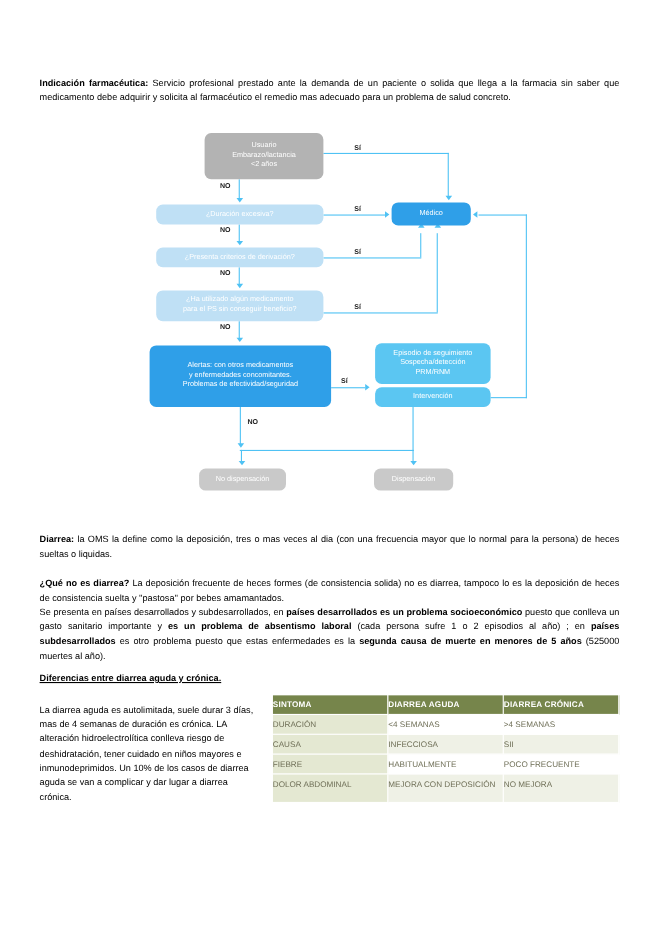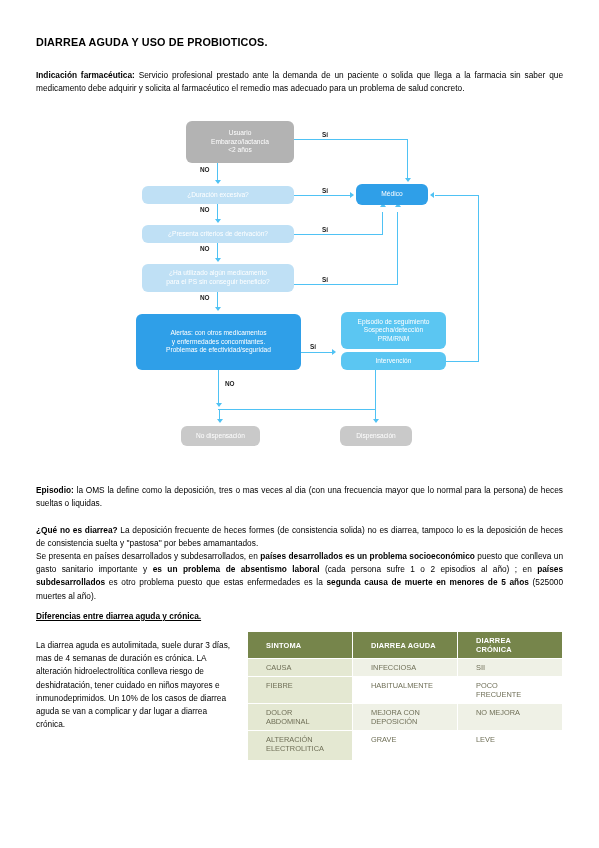--- a/index.html
+++ b/index.html
@@ -131,21 +131,21 @@
     position: absolute;
     left: 247px;
     top: 631px;
     width: 316px;
     border-collapse: collapse;
     font-size: 7.4px;
     table-layout: fixed;
   }
   .tbl td, .tbl th {
     border: 1.1px solid #ffffff;
-    padding: 4px 18px;
+    padding: 4px 0;
     vertical-align: top;
     text-align: left;
     font-weight: normal;
   }
   .tbl thead th {
     background: #76854b;
     color: #ffffff;
     font-weight: bold;
     letter-spacing: 0.2px;
     height: 18px;
@@ -163,21 +163,20 @@
   .tbl tbody td.c1 { width: 110px; }
   .tbl tbody td.c2 { width: 118px; }
   .tbl tbody tr.tall td { height: 26px; }
   .tbl tbody tr.xtall td { height: 30px; }
 </style>
 </head>
 <body>
 
 <div class="page">
 
-  <div class="doc-title">DIARREA AGUDA Y USO DE PROBIOTICOS.</div>
 
   <div class="para p-indicacion"><b>Indicación farmacéutica:</b><span> Servicio profesional prestado ante la demanda de un paciente o solida que llega a la farmacia sin saber que medicamento debe adquirir y solicita al farmacéutico el remedio mas adecuado para un problema de salud concreto.</span></div>
 
   <div class="flow">
 
     <div class="node n-gray" style="left:56px; top:7px; width:108px; height:42px; flex-direction:column;">
       <span>Usuario</span>
       <span>Embarazo/lactancia</span>
       <span>&lt;2 años</span>
     </div>
@@ -276,55 +275,55 @@
     <div class="edge edge-h" style="left:88px; top:295px; width:158px;"></div>
 
     <div class="edge edge-v" style="left:89px; top:295px; height:12px;"></div>
     <div class="arrow arrow-down" style="left:86.5px; top:305px;"></div>
 
     <div class="edge edge-v" style="left:245px; top:295px; height:12px;"></div>
     <div class="arrow arrow-down" style="left:242.5px; top:305px;"></div>
   </div>
 
   <div class="para p-diarrea">
-    <b>Episodio:</b><span> la OMS la define como la deposición, tres o mas veces al dia (con una frecuencia mayor que lo normal para la persona) de heces sueltas o liquidas.</span><br>
+    <b>Diarrea:</b><span> la OMS la define como la deposición, tres o mas veces al dia (con una frecuencia mayor que lo normal para la persona) de heces sueltas o liquidas.</span><br>
     <br>
     <b>¿Qué no es diarrea?</b><span> La deposición frecuente de heces formes (de consistencia solida) no es diarrea, tampoco lo es la deposición de heces de consistencia suelta y ''pastosa'' por bebes amamantados.</span><br>
     <span>Se presenta en países desarrollados y subdesarrollados, en </span><b>países desarrollados es un problema socioeconómico</b><span> puesto que conlleva un gasto sanitario importante y </span><b>es un problema de absentismo laboral</b><span> (cada persona sufre 1 o 2 episodios al año) ; en </span><b>países subdesarrollados</b><span> es otro problema puesto que estas enfermedades es la </span><b>segunda causa de muerte en menores de 5 años</b><span> (525000 muertes al año).</span>
   </div>
 
   <div class="section-underline">Diferencias entre diarrea aguda y crónica.</div>
 
   <div class="left-col">La diarrea aguda es autolimitada, suele durar 3 días, mas de 4 semanas de duración es crónica. LA alteración hidroelectrolítica conlleva riesgo de deshidratación, tener cuidado en niños mayores e inmunodeprimidos. Un 10% de los casos de diarrea aguda se van a complicar y dar lugar a diarrea crónica.</div>
 
   <table class="tbl">
     <thead>
       <tr>
         <th class="c0">SINTOMA</th>
         <th class="c1">DIARREA AGUDA</th>
         <th class="c2">DIARREA CRÓNICA</th>
       </tr>
     </thead>
     <tbody>
+      <tr class="odd">
+        <td class="c0">DURACIÓN</td>
+        <td class="c1">&lt;4 SEMANAS</td>
+        <td class="c2">&gt;4 SEMANAS</td>
+      </tr>
       <tr class="even">
         <td class="c0">CAUSA</td>
         <td class="c1">INFECCIOSA</td>
         <td class="c2">SII</td>
       </tr>
       <tr class="odd">
         <td class="c0">FIEBRE</td>
         <td class="c1">HABITUALMENTE</td>
         <td class="c2">POCO FRECUENTE</td>
       </tr>
       <tr class="even tall">
         <td class="c0">DOLOR ABDOMINAL</td>
         <td class="c1">MEJORA CON DEPOSICIÓN</td>
         <td class="c2">NO MEJORA</td>
       </tr>
-      <tr class="odd xtall">
-        <td class="c0">ALTERACIÓN ELECTROLITICA</td>
-        <td class="c1">GRAVE</td>
-        <td class="c2">LEVE</td>
-      </tr>
     </tbody>
   </table>
 
 </div>
 
 </body></html>

